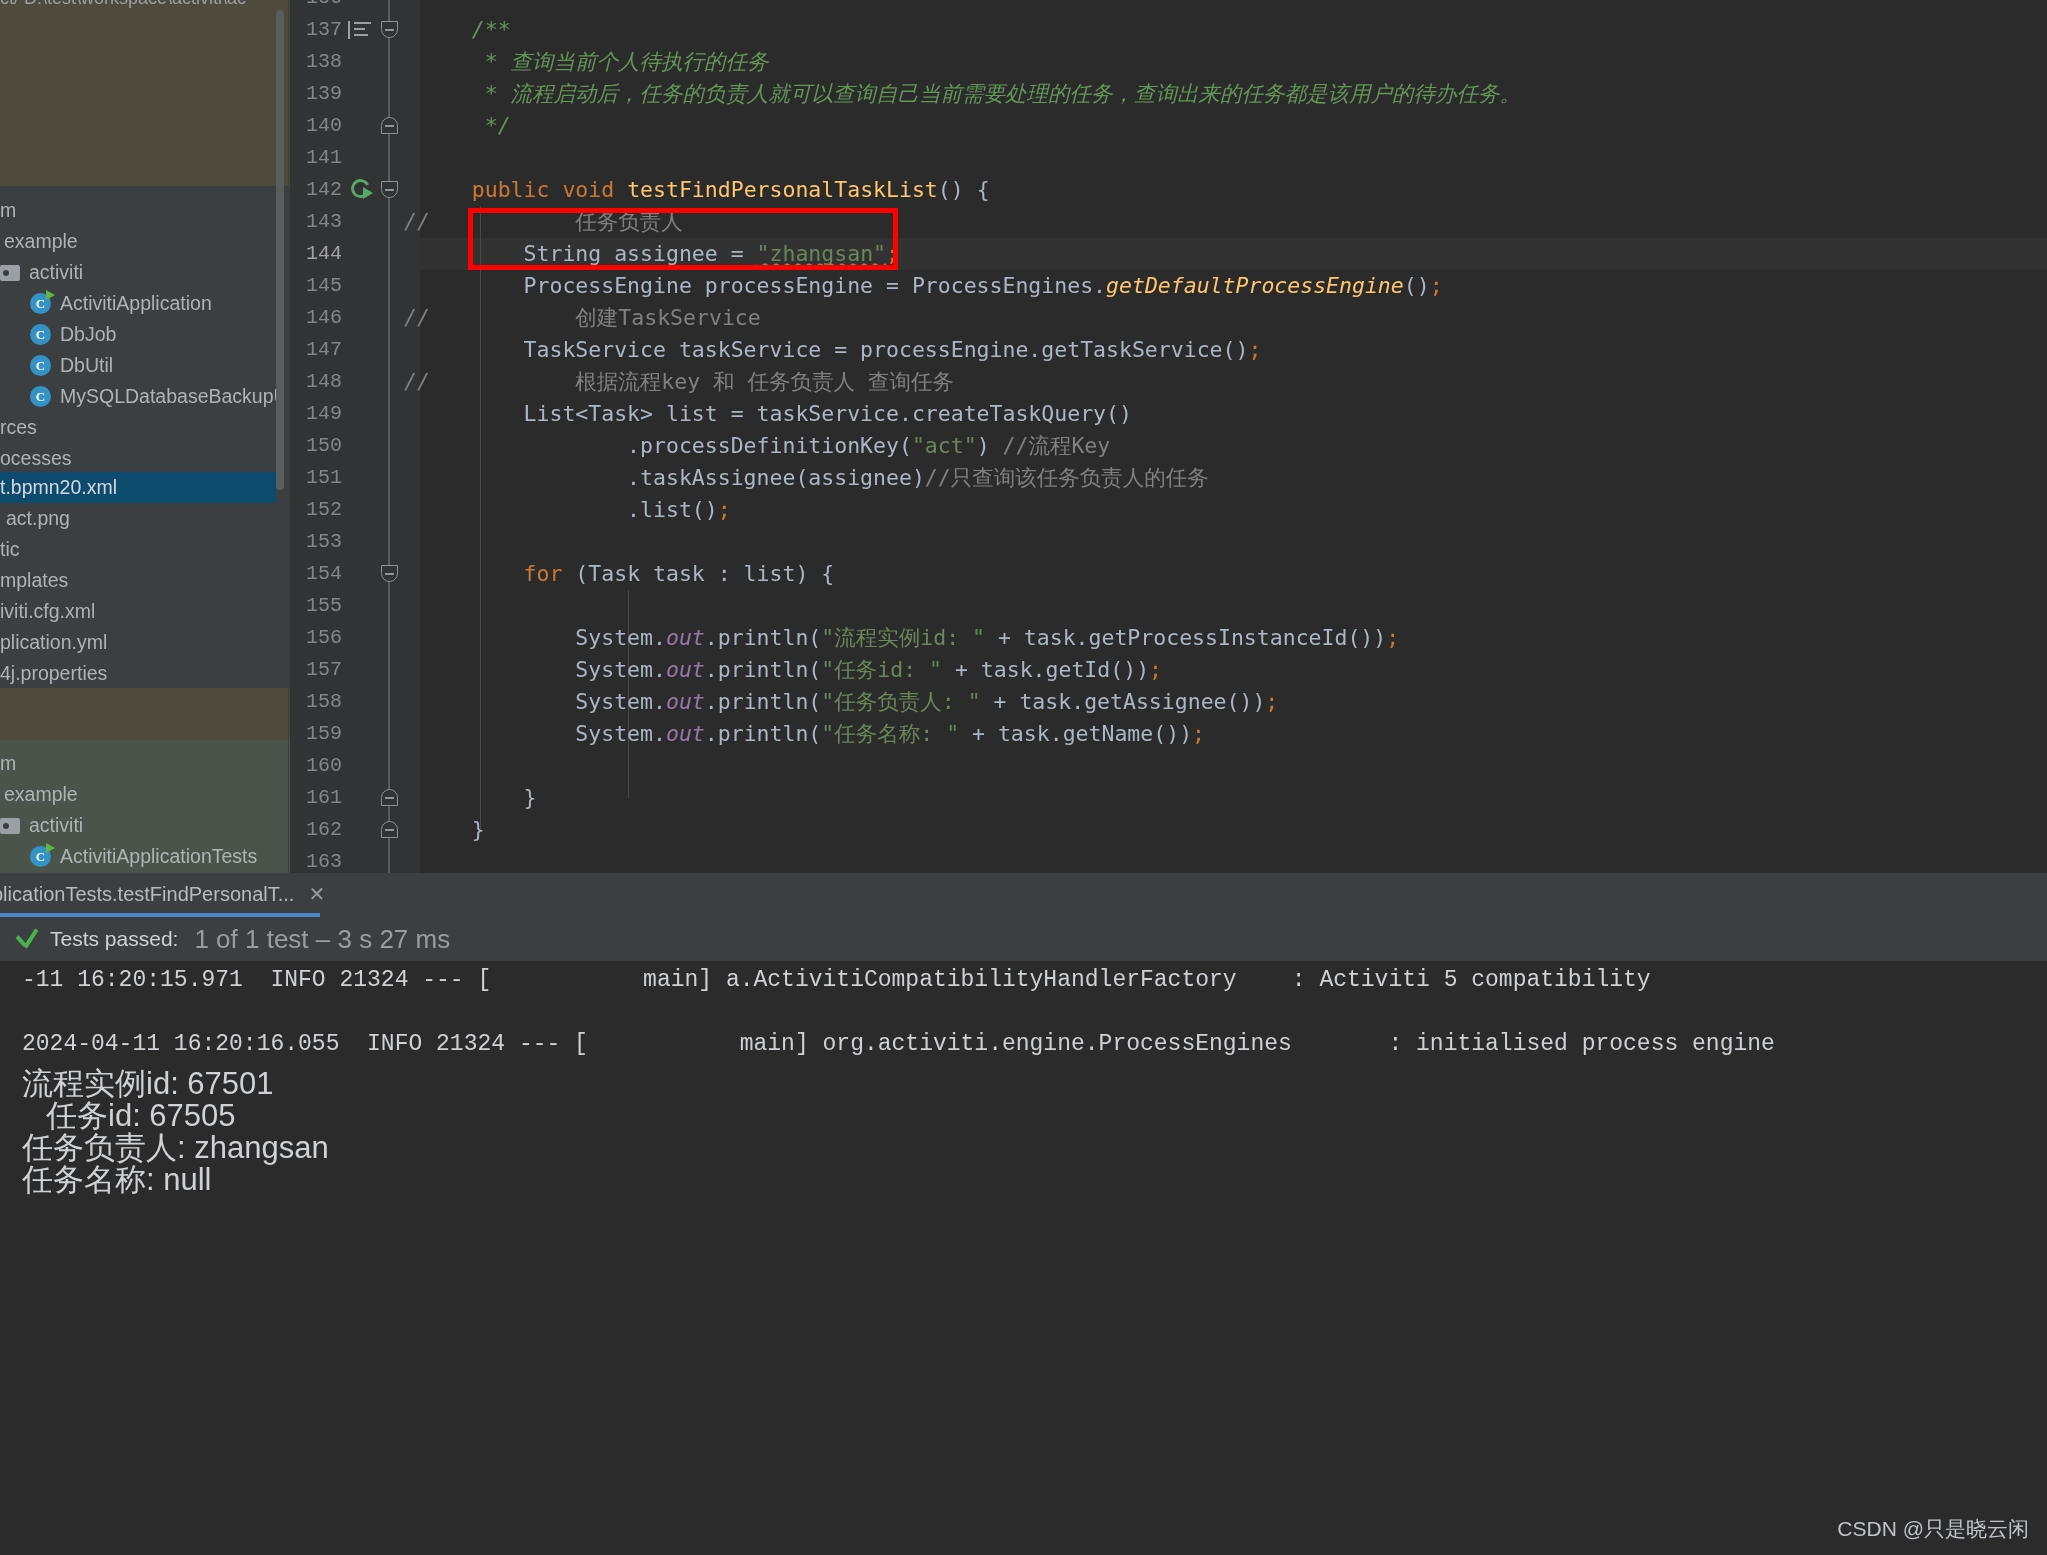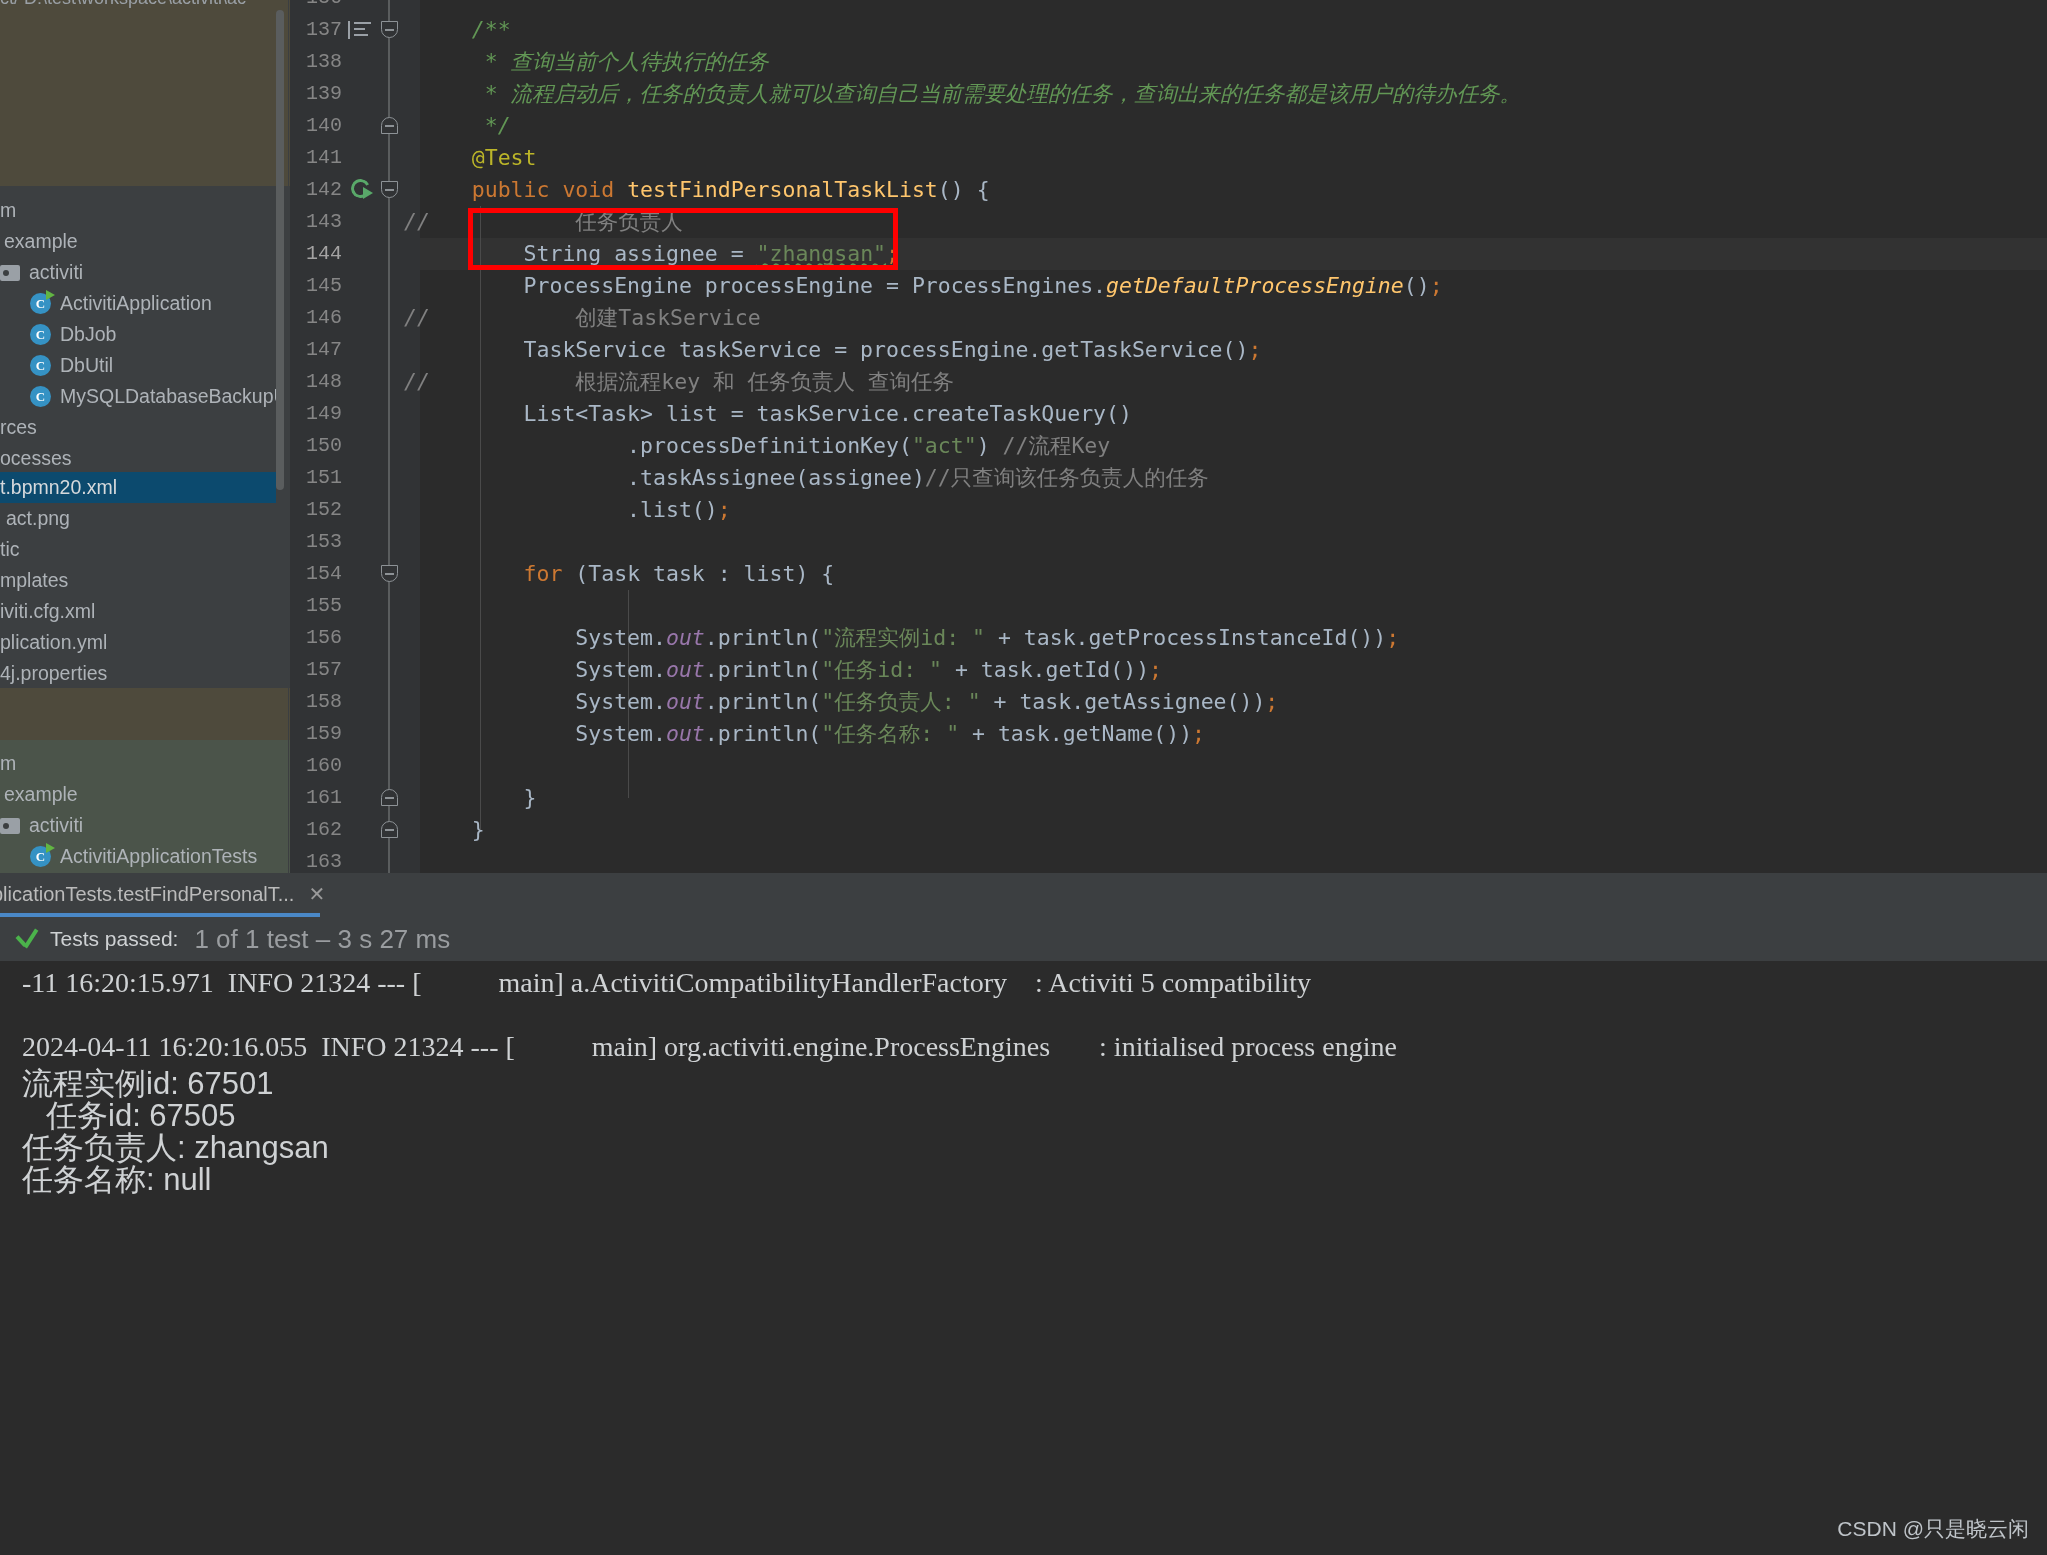--- a/index.html
+++ b/index.html
@@ -327,22 +327,22 @@
     left: 0; top: 88px;
     width: 2047px;
     height: 594px;
     background: #2b2b2b;
     overflow: hidden;
   }
   .console-line {
     position: absolute;
     left: 0;
     white-space: pre;
-    font-family: Liberation Serif, serif;
-    font-size: 28px;
+    font-family: Liberation Mono, monospace;
+    font-size: 23px;
     color: #cfd2d4;
   }
   .console-line.cn { font-family: "Liberation Sans", sans-serif; font-size: 31px; }
 
   .watermark {
     position: absolute;
     right: 18px; bottom: 12px;
     color: #bfc4c9;
     font-size: 21px;
     white-space: nowrap;
@@ -525,21 +525,20 @@
 
     <div class="code-area" id="code-area">
       <div class="cur-row-hl" style="top:238px;"></div>
       <div class="indent-guide" style="left:60px;top:206px;height:624px;"></div>
       <div class="indent-guide" style="left:208px;top:590px;height:208px;"></div>
     <div class="code-line" style="top: -18px;"></div>
         <div class="code-line" style="top: 14px;"><span class="t-cmt">    /**</span></div>
         <div class="code-line" style="top: 46px;"><span class="t-cmt">     * 查询当前个人待执行的任务</span></div>
         <div class="code-line" style="top: 78px;"><span class="t-cmt">     * 流程启动后，任务的负责人就可以查询自己当前需要处理的任务，查询出来的任务都是该用户的待办任务。</span></div>
         <div class="code-line" style="top: 110px;"><span class="t-cmt">     */</span></div>
-        <div class="code-line" style="top: 142px;"><span class="t-ann">    @Test</span></div>
         <div class="code-line" style="top: 174px;"><span class="t-plain">    </span><span class="t-kw">public</span><span class="t-plain"> </span><span class="t-kw">void</span><span class="t-plain"> </span><span class="t-meth">testFindPersonalTaskList</span><span class="t-plain">() {</span></div>
         <div class="cmt-slash" style="top: 206px; left: -16px;">//</div>
         <div class="code-line" style="top: 206px;"><span class="t-cmtl">            任务负责人</span></div>
         <div class="code-line" style="top: 238px;"><span class="t-plain">        </span><span class="t-plain">String</span><span class="t-plain"> assignee = </span><span class="t-str squiggle">"zhangsan"</span><span class="t-semi">;</span></div>
         <div class="code-line" style="top: 270px;"><span class="t-plain">        ProcessEngine processEngine = ProcessEngines.</span><span class="t-statm">getDefaultProcessEngine</span><span class="t-plain">()</span><span class="t-semi">;</span></div>
         <div class="cmt-slash" style="top: 302px; left: -16px;">//</div>
         <div class="code-line" style="top: 334px;"><span class="t-plain">        TaskService taskService = processEngine.getTaskService()</span><span class="t-semi">;</span></div>
         <div class="code-line" style="top: 302px;"><span class="t-cmtl">            创建TaskService</span></div>
         <div class="cmt-slash" style="top: 366px; left: -16px;">//</div>
         <div class="code-line" style="top: 366px;"><span class="t-cmtl">            根据流程key 和 任务负责人 查询任务</span></div>

